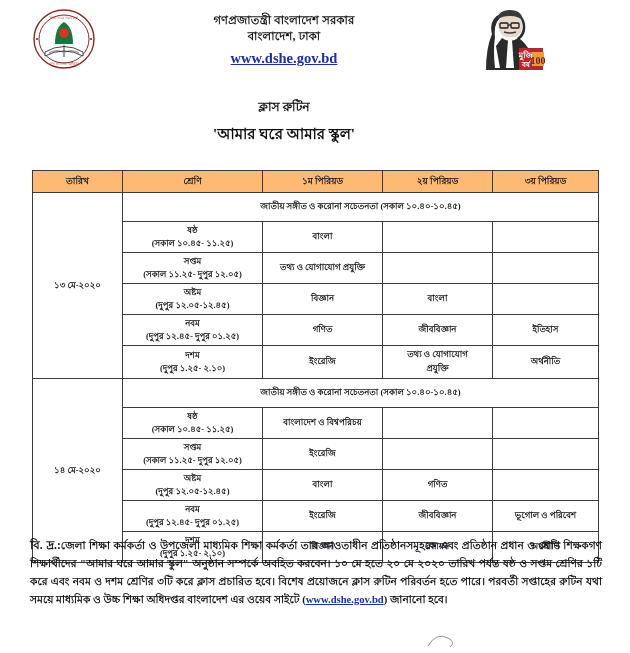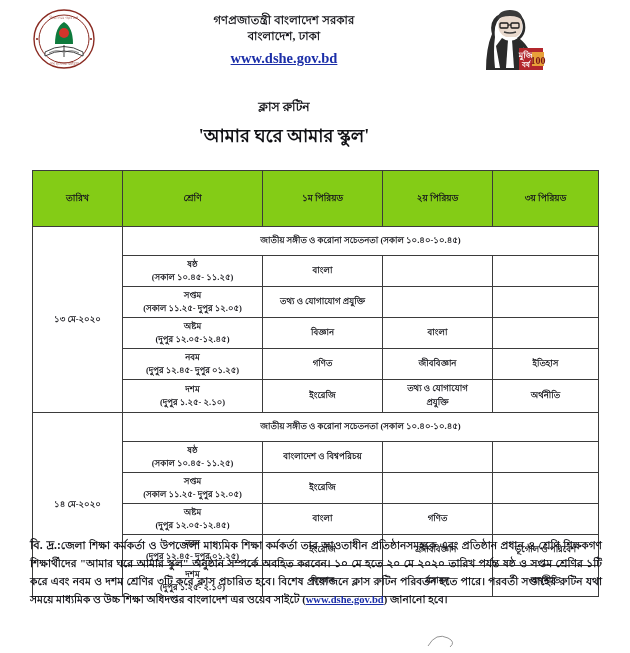--- a/index.html
+++ b/index.html
@@ -57,21 +57,21 @@
     margin-top:8px;
     padding:0 34px;
   }
   .title-main{
     font-size:12.3px;
     font-weight:700;
     line-height:1.55;
     color:#101014;
   }
   .title-sub{
-    font-size:18px;
+    font-size:15px;
     font-weight:700;
     margin-top:5px;
     color:#101014;
   }
 
   
   .table-wrap{
     position:absolute;
     left:32px;top:170px;
     width:566px;
@@ -84,25 +84,25 @@
   table.routine td,table.routine th{
     border:1px solid #3b3b3b;
     text-align:center;
     vertical-align:middle;
     font-size:8.6px;
     padding:2px 12px;
     color:#17171c;
     font-weight:600;
   }
   table.routine thead th{
-    background:#84cc16;
+    background:#fdba74;
     font-size:9px;
     font-weight:700;
     height:15px;
-    padding:20px 2px;
+    padding:3px 2px;
   }
   .col-date{width:90px;}
   .col-class{width:140px;}
   .col-p1{width:120px;}
   .col-p2{width:110px;}
   .col-p3{width:106px;}
 
   td.anthem{
     height:24px;
     font-size:8.7px;

